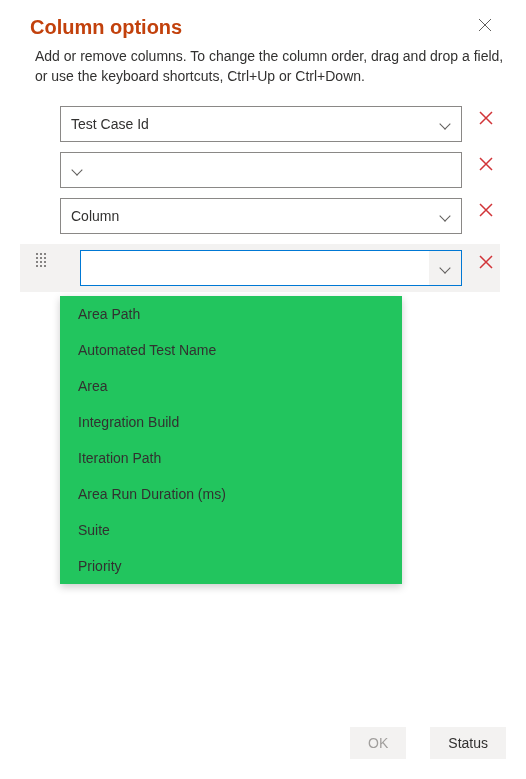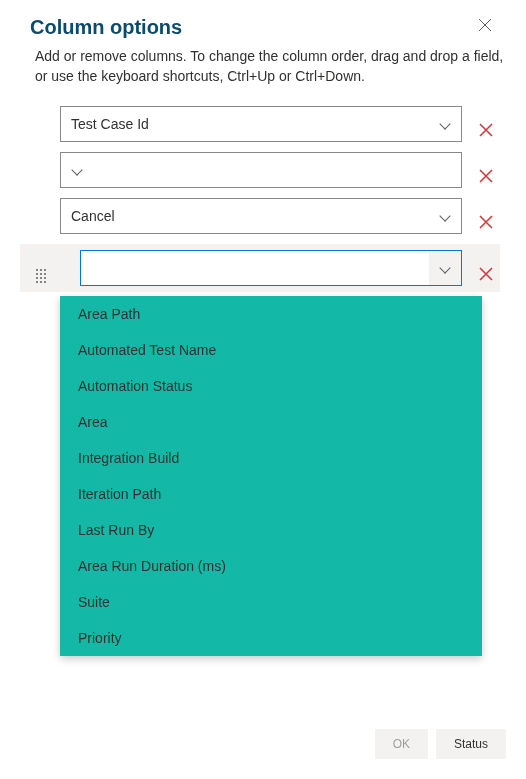--- a/index.html
+++ b/index.html
@@ -13,21 +13,21 @@
     }
     .header {
       display: flex;
       justify-content: space-between;
       align-items: flex-start;
       padding: 16px 30px 0 30px;
     }
     .title {
       font-size: 20px;
       font-weight: 600;
-      color: #0c4a6e;
+      color: #c2410c;
     }
     .close-btn {
       background: none;
       border: none;
       font-size: 18px;
       color: #605e5c;
       cursor: pointer;
       padding: 0 4px;
       font-weight: 300;
     }
@@ -35,21 +35,21 @@
       padding: 8px 13px 20px 35px;
       font-size: 14px;
       color: #323130;
       line-height: 1.4;
     }
     .columns-area {
       padding: 0 26px 0 20px;
     }
     .column-row {
       display: flex;
-      align-items: flex-end;
+      align-items: flex-start;
       gap: 10px;
       margin-bottom: 10px;
       padding-left: 40px;
     }
     .column-row.active {
       background: #f3f2f1;
       padding-top: 6px;
       padding-bottom: 6px;
       margin-bottom: 0;
     }
@@ -141,23 +141,23 @@
       border: none;
       cursor: pointer;
       color: #0078d4;
       font-size: 18px;
       padding: 4px;
     }
     .dropdown-list {
       position: absolute;
       top: 296px;
       left: 60px;
-      width: 422px;
+      width: 342px;
       max-height: 395px;
-      background: #14b8a6;
+      background: #22c55e;
       box-shadow: 0 3px 8px rgba(0,0,0,0.2);
       overflow-y: auto;
       z-index: 10;
     }
     .dropdown-item {
       padding: 10px 18px;
       font-size: 14px;
       color: #323130;
       cursor: pointer;
     }
@@ -172,26 +172,27 @@
     }
     .footer {
       position: absolute;
       bottom: 20px;
       right: 20px;
       display: flex;
       gap: 8px;
     }
     .btn {
       padding: 8px 18px;
-      font-size: 12px;
+      font-size: 14px;
       border: none;
       background: #f3f2f1;
       color: #323130;
       cursor: pointer;
       font-family: inherit;
+      margin-left: 16px;
     }
     .btn.disabled {
       color: #a19f9d;
       cursor: default;
     }
   </style>
 </head>
 <body>
 
 <div class="header">
@@ -225,21 +226,21 @@
     </div>
     <button class="remove-btn">
       <svg width="16" height="16" viewBox="0 0 16 16">
           <path d="M2 2 L14 14 M14 2 L2 14" stroke="#d13438" stroke-width="1.5" fill="none"></path>
         </svg>
     </button>
   </div>
 
   <div class="column-row">
     <div class="combo">
-      <span class="combo-value">Cancel</span>
+      <span class="combo-value">Column</span>
       <span class="chevron"></span>
     </div>
     <button class="remove-btn">
       <svg width="16" height="16" viewBox="0 0 16 16">
           <path d="M2 2 L14 14 M14 2 L2 14" stroke="#d13438" stroke-width="1.5" fill="none"></path>
         </svg>
     </button>
   </div>
 
   <div class="column-row active" style="padding-left:16px;">
@@ -277,25 +278,23 @@
           <path d="M8 1 L8 15 M1 8 L15 8" stroke="#0078d4" stroke-width="1" fill="none"></path>
         </svg>
     </button>
   </div>
 
 </div>
 
 <div class="dropdown-list">
   <div class="dropdown-item">Area Path</div>
   <div class="dropdown-item">Automated Test Name</div>
-  <div class="dropdown-item">Automation Status</div>
   <div class="dropdown-item">Area</div>
   <div class="dropdown-item">Integration Build</div>
   <div class="dropdown-item">Iteration Path</div>
-  <div class="dropdown-item">Last Run By</div>
   <div class="dropdown-item">Area Run Duration (ms)</div>
   <div class="dropdown-item">Suite</div>
   <div class="dropdown-item">Priority</div>
 </div>
 
 <div class="footer">
   <button class="btn disabled">OK</button>
   <button class="btn">Status</button>
 </div>
 

